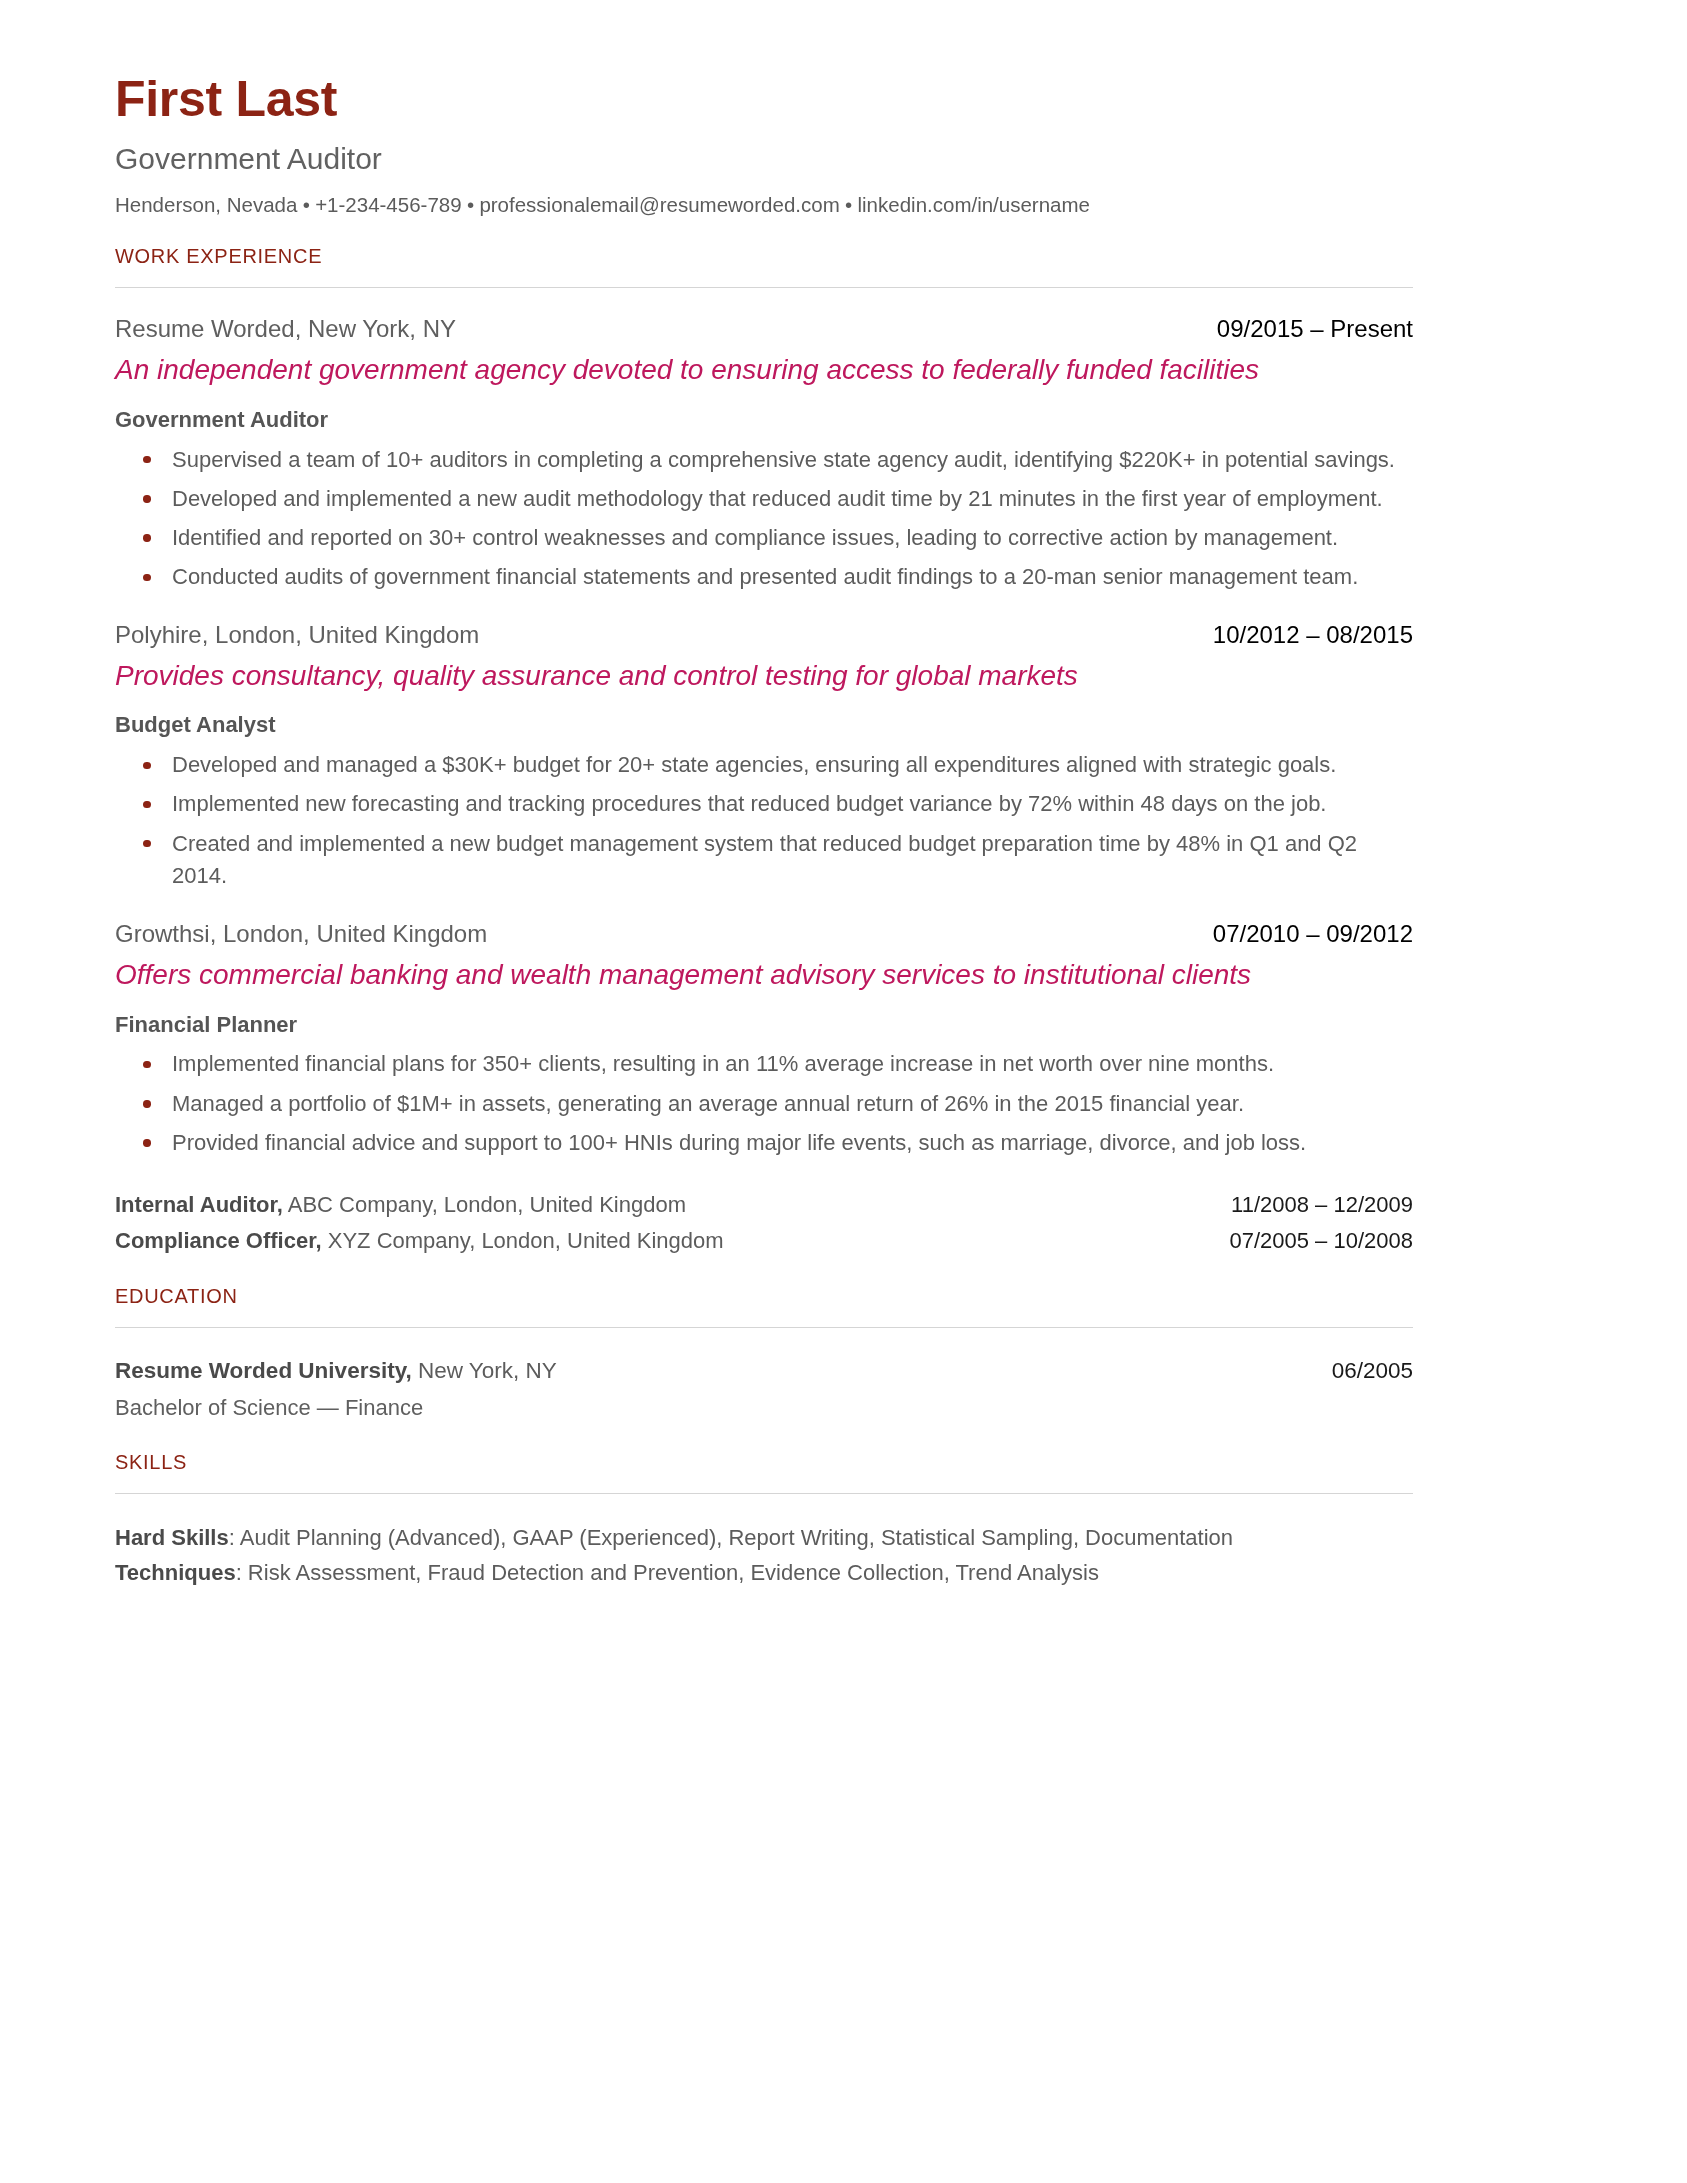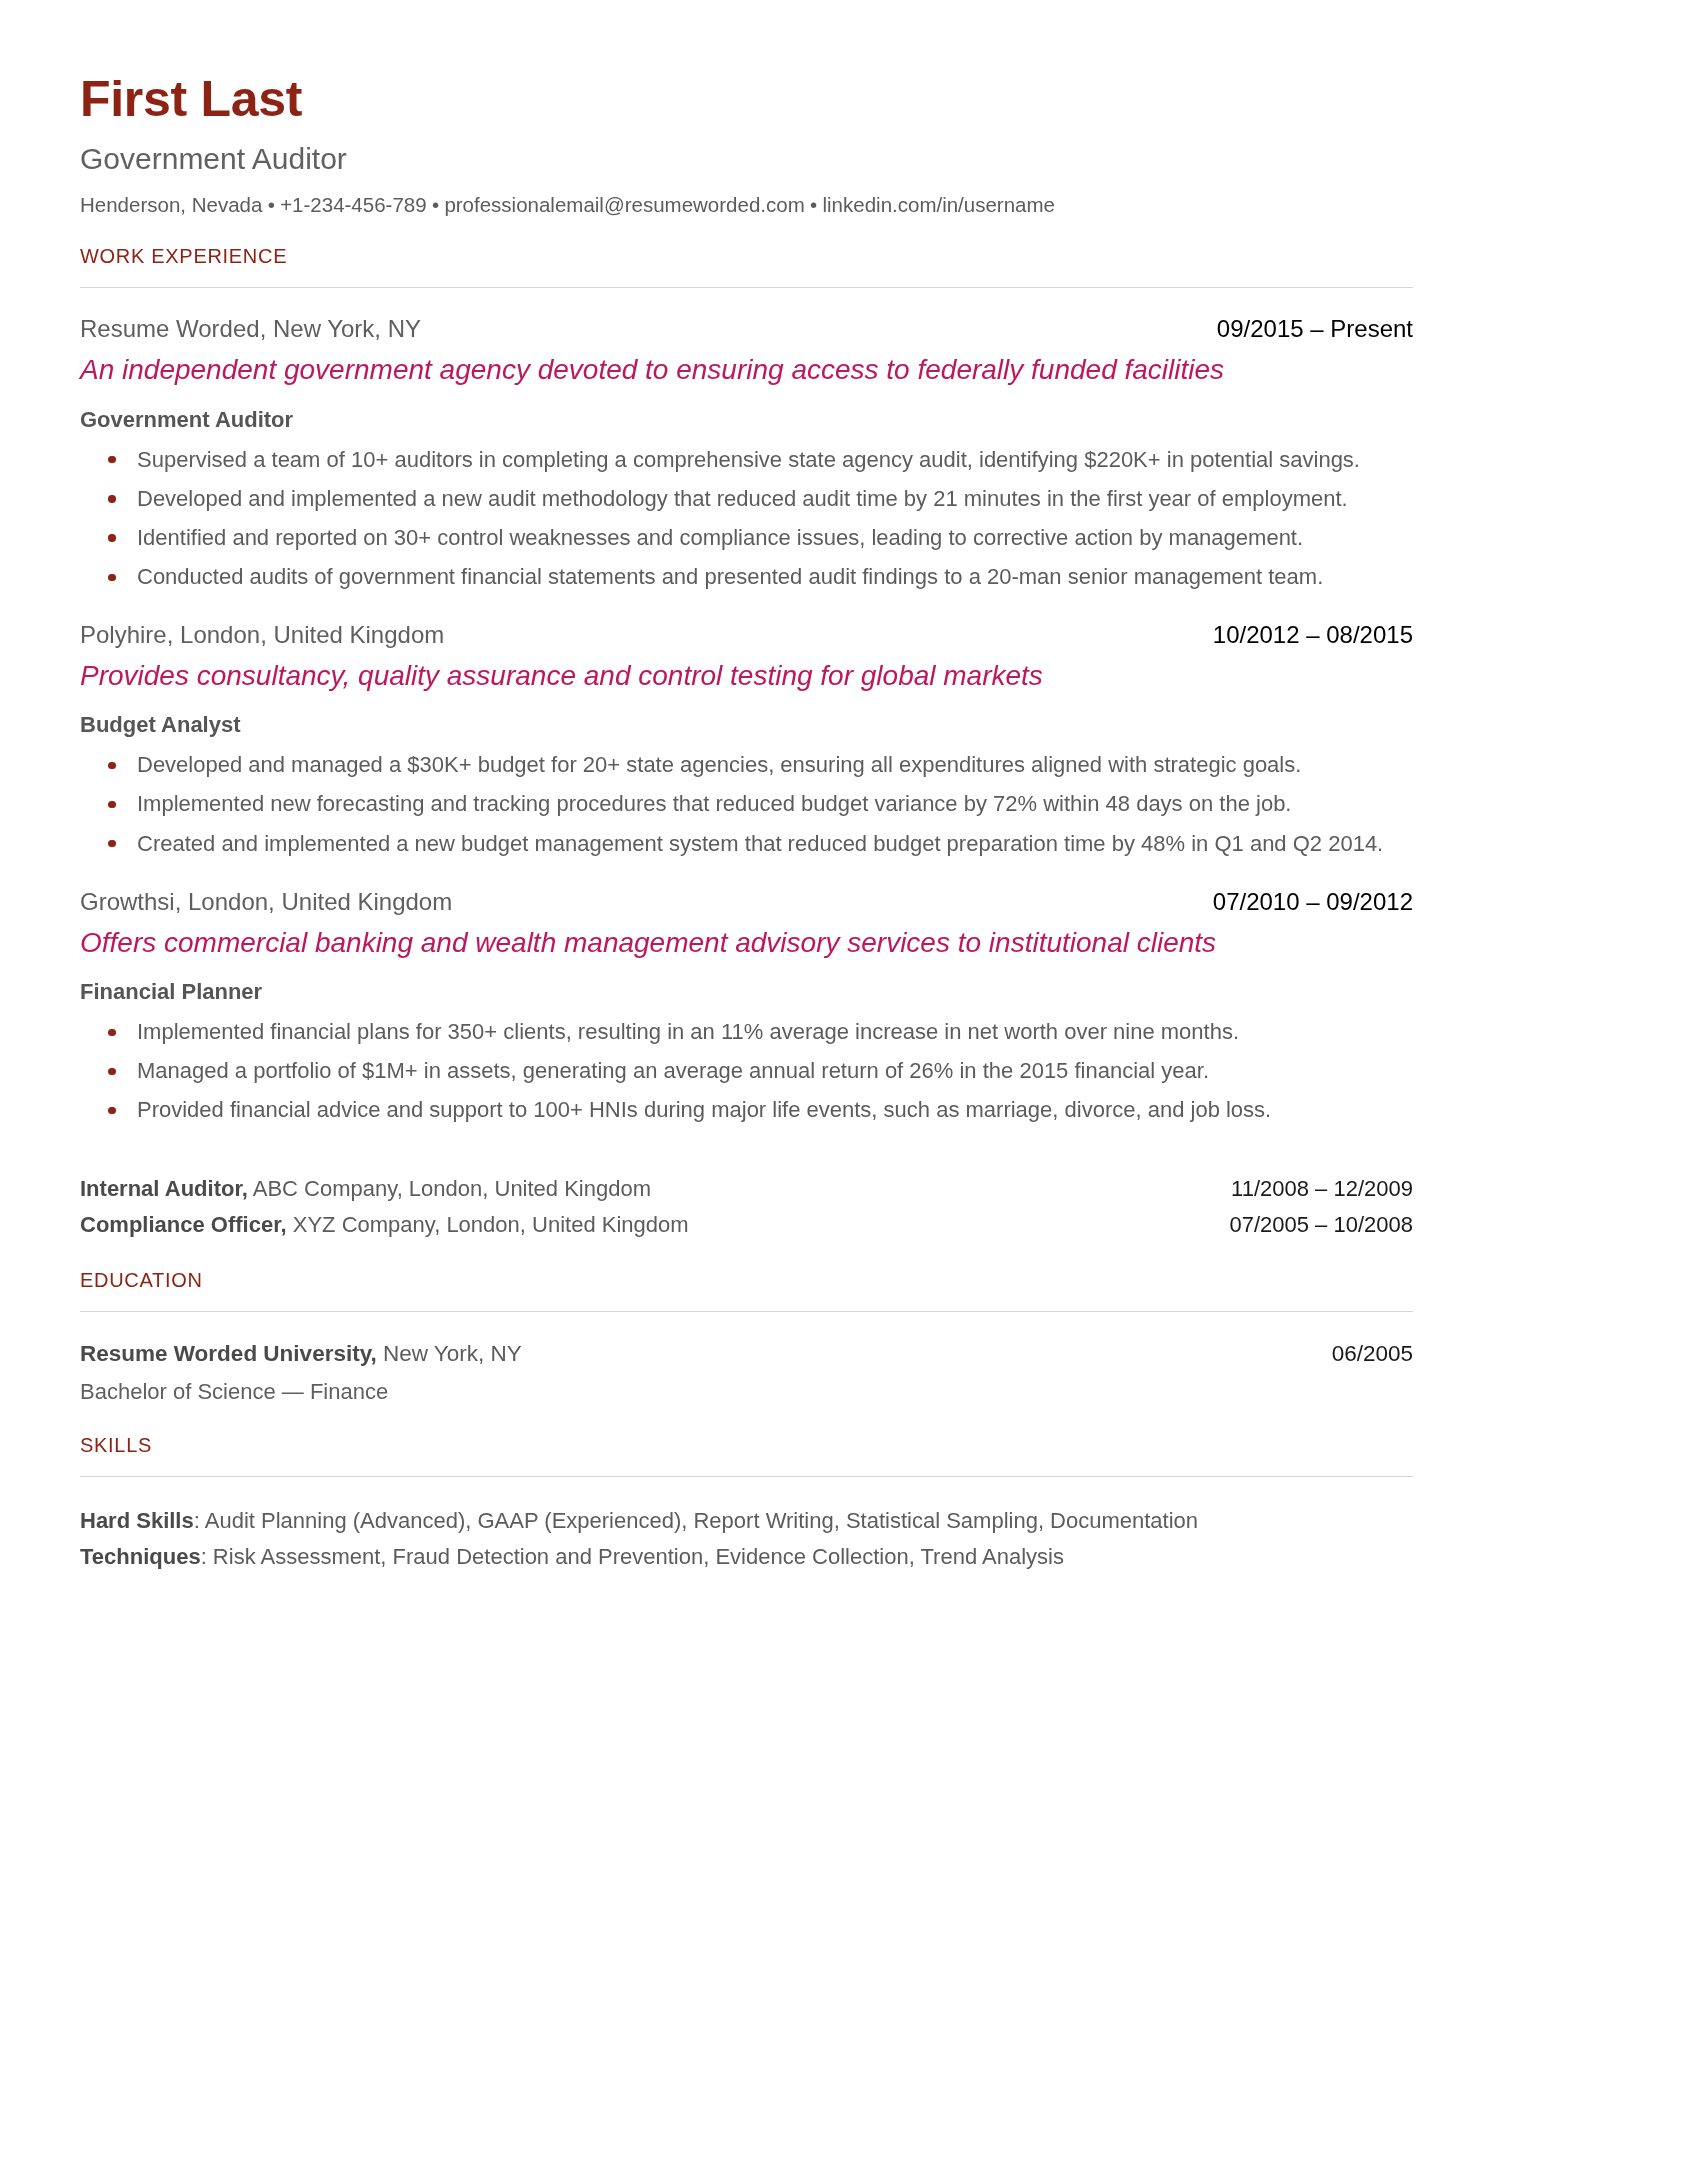--- a/index.html
+++ b/index.html
@@ -11,21 +11,21 @@
     width: 1687px;
     height: 2183px;
     font-family: "Liberation Sans", sans-serif;
     color: #4a4a4a;
     -webkit-font-smoothing: antialiased;
   }
   .page {
     width: 1560px;
     height: 2183px;
     box-sizing: border-box;
-    padding: 74px 147px 0 80px;
+    padding: 74px 147px 0 115px;
     position: relative;
   }
 
   
   .name {
     font-size: 50px;
     font-weight: bold;
     color: #8c2314;
     letter-spacing: -0.3px;
     line-height: 1.0;
@@ -141,21 +141,21 @@
   }
   .short-role {
     font-weight: bold;
     color: #4a4a4a;
   }
   .short-dates {
     color: #1a1a1a;
     white-space: nowrap;
   }
   .short-group {
-    margin-top: 46px;
+    margin-top: 30px;
   }
 
   
   .edu {
     margin-top: 28px;
   }
   .edu-row {
     display: flex;
     justify-content: space-between;
     align-items: baseline;

